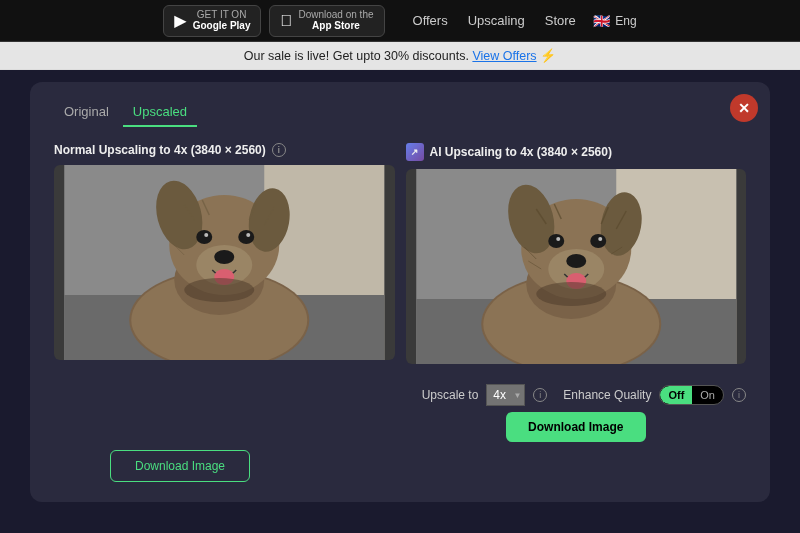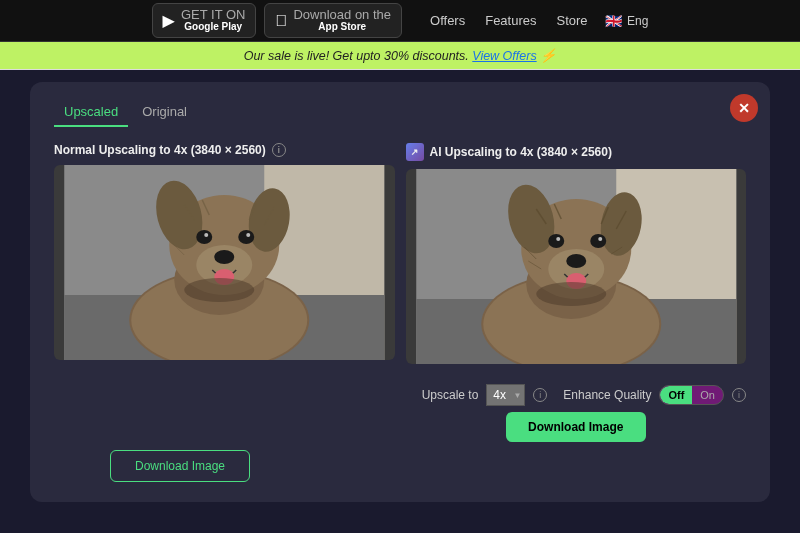--- a/index.html
+++ b/index.html
@@ -32,21 +32,21 @@
       border-radius: 6px;
       padding: 4px 10px;
       cursor: pointer;
       color: #fff;
       font-size: 11px;
     }
     .store-btn .store-icon {
       font-size: 16px;
     }
     .store-btn .store-text-top {
-      font-size: 13px;
+      font-size: 10px;
       color: #aaa;
       line-height: 1;
     }
     .store-btn .store-text-main {
       font-size: 10px;
       font-weight: 600;
       line-height: 1.2;
     }
     .store-btn-inner { display: flex; flex-direction: column; }
 
@@ -68,27 +68,26 @@
       gap: 4px;
       color: #ccc;
       font-size: 12px;
       cursor: pointer;
       margin-left: 10px;
     }
     .flag { font-size: 14px; }
 
     
     .promo-bar {
-      background: #bef264;
+      background: #e5e5e5;
       color: #222;
       text-align: center;
       font-size: 12.5px;
       padding: 6px 0;
       border-bottom: 1px solid #ddd;
-      font-style: italic;
     }
     .promo-bar a {
       color: #1a73e8;
       text-decoration: underline;
       cursor: pointer;
     }
     .promo-lightning { font-size: 13px; }
 
     
     .main-area {
@@ -231,21 +230,21 @@
       top: 50%;
       transform: translateY(-50%);
       pointer-events: none;
       font-size: 8px;
       color: #aaa;
     }
 
     
     .toggle-wrap {
       display: flex;
-      background: #701a75;
+      background: #000000;
       border-radius: 20px;
       overflow: hidden;
       border: 1px solid #555;
     }
     .toggle-off {
       padding: 3px 8px;
       font-size: 11px;
       cursor: pointer;
       background: #4ade80;
       color: #000;
@@ -305,21 +304,21 @@
   <button class="store-btn">
     <span class="store-icon"></span>
     <span class="store-btn-inner">
       <span class="store-text-top">Download on the</span>
       <span class="store-text-main">App Store</span>
     </span>
   </button>
 
   <nav class="nav-links">
     <a class="nav-link">Offers</a>
-    <a class="nav-link">Features</a>
+    <a class="nav-link">Upscaling</a>
     <a class="nav-link">Store</a>
   </nav>
 
   <div class="lang-btn">
     <span class="flag">🇬🇧</span>
     <span>Eng</span>
   </div>
 </div>
 
 <div class="promo-bar">
@@ -328,22 +327,22 @@
   <span class="promo-lightning"> ⚡</span>
 </div>
 
 <div class="main-area">
 
   <button class="close-btn">
     <span>✕</span>
   </button>
 
   <div class="tabs">
+    <div class="tab">Original</div>
     <div class="tab active">Upscaled</div>
-    <div class="tab">Original</div>
   </div>
 
   <div class="comparison-row">
 
     <div class="panel">
       <div class="panel-title">
         <span>Normal Upscaling to 4x (3840 × 2560)</span>
         <span class="info-icon">i</span>
       </div>
       <div class="panel-img-wrap">

